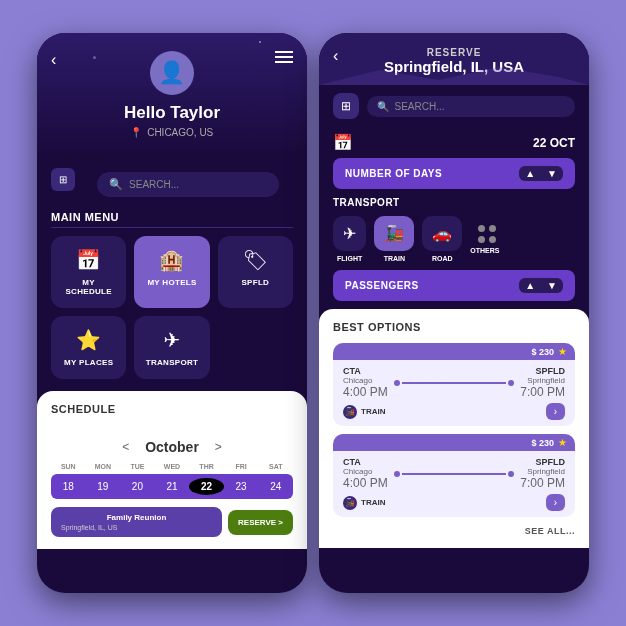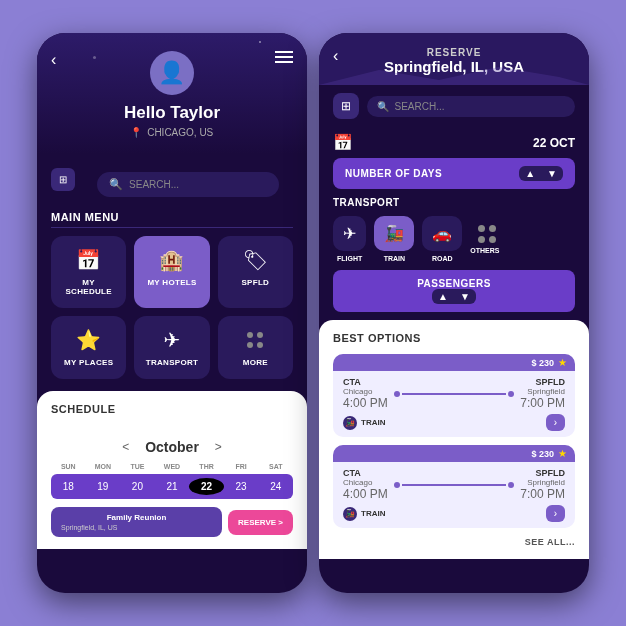--- a/index.html
+++ b/index.html
@@ -252,21 +252,21 @@
     .event-title {
       font-weight: bold;
       margin-bottom: 2px;
       text-align: center;
     }
     .event-location {
       font-size: 7px;
       color: #ccc;
     }
     .reserve-btn {
-      background: #ec4899;
+      background: #4d7c0f;
       color: white;
       border-radius: 8px;
       padding: 8px 10px;
       font-size: 8px;
       font-weight: bold;
       white-space: nowrap;
     }
 
     
     .right-phone {
@@ -414,21 +414,20 @@
       background: #888;
     }
     .passengers-row {
       background: #6a3dc8;
       margin: 0 14px 8px;
       border-radius: 8px;
       padding: 8px 12px;
       display: flex;
       align-items: center;
       justify-content: space-between;
-      flex-direction: column;
     }
     .best-options {
       background: white;
       border-radius: 14px 14px 0 0;
       margin: 0;
       padding: 12px 14px;
       flex: 1;
     }
     .best-options-title {
       font-size: 11px;
@@ -588,29 +587,20 @@
         <span class="menu-item-icon">🏷</span>
         <span class="menu-item-label">SPFLD</span>
       </div>
       <div class="menu-item">
         <span class="menu-item-icon">⭐</span>
         <span class="menu-item-label">MY PLACES</span>
       </div>
       <div class="menu-item">
         <span class="menu-item-icon">✈</span>
         <span class="menu-item-label">TRANSPORT</span>
-      </div>
-      <div class="menu-item">
-        <div class="more-dots">
-          <div class="dot"></div>
-            <div class="dot"></div>
-          <div class="dot"></div>
-            <div class="dot"></div>
-        </div>
-        <span class="menu-item-label">MORE</span>
       </div>
     </div>
 
     <div class="schedule-section">
       <div class="schedule-title">SCHEDULE</div>
       <div class="calendar-header">
         <span class="cal-arrow">&lt;</span>
         <span class="cal-month">October</span>
         <span class="cal-arrow">&gt;</span>
       </div>

